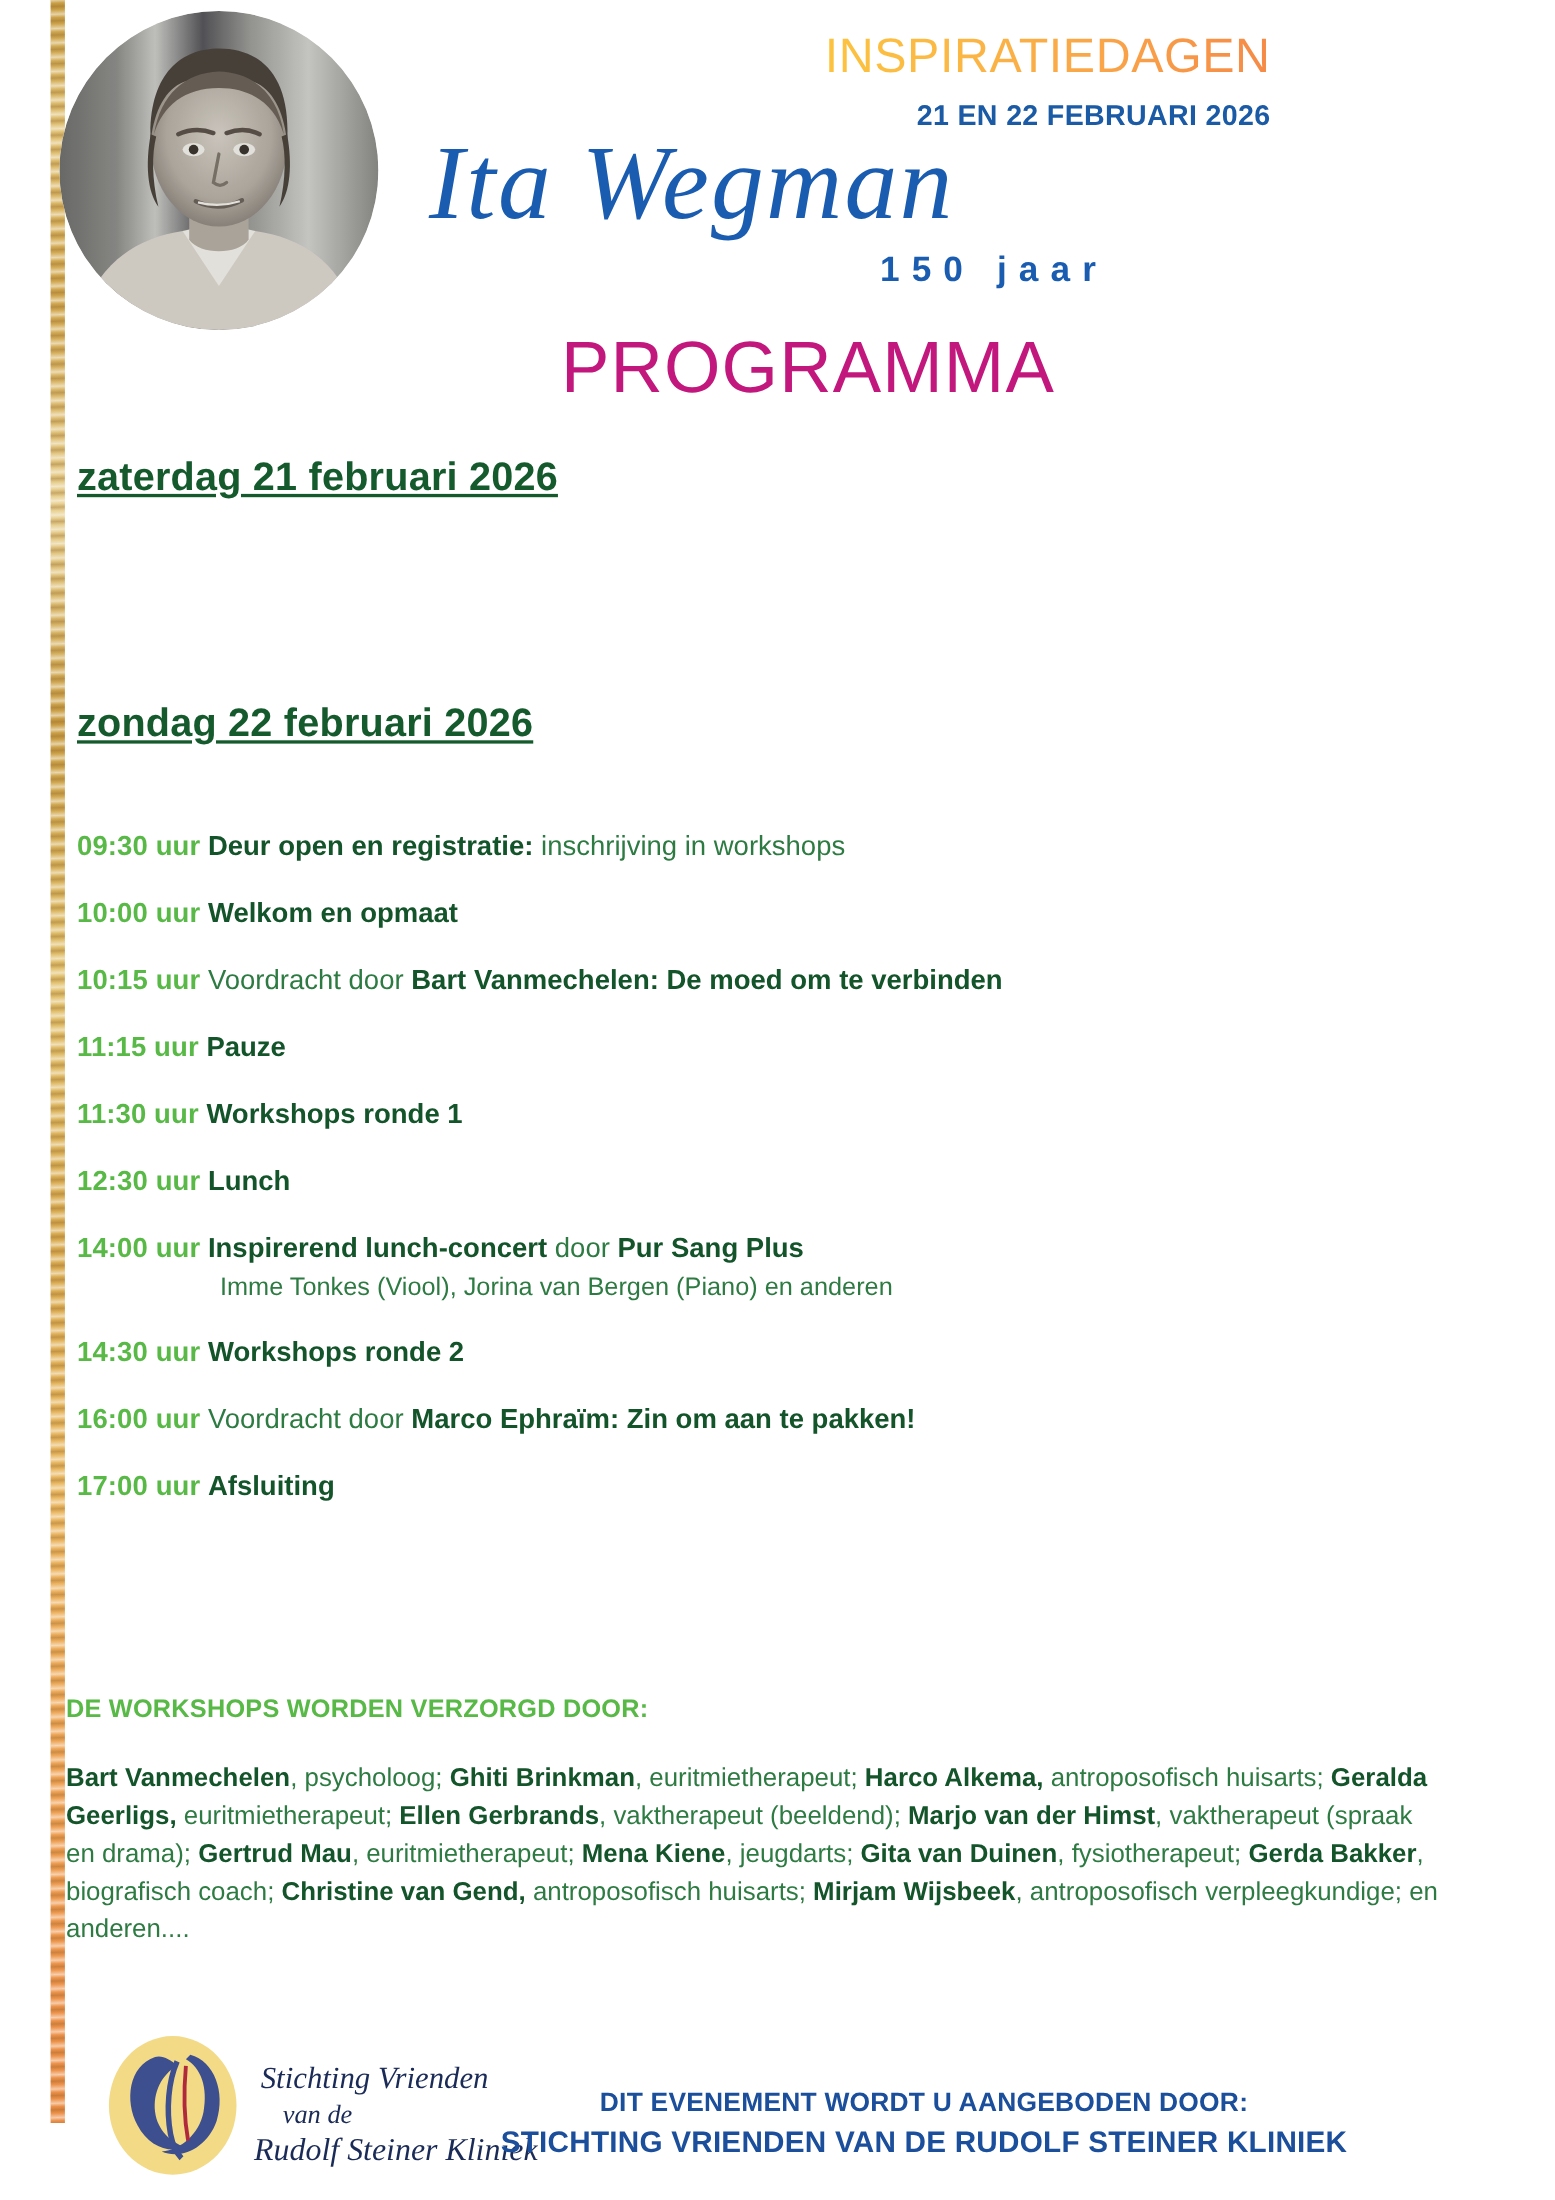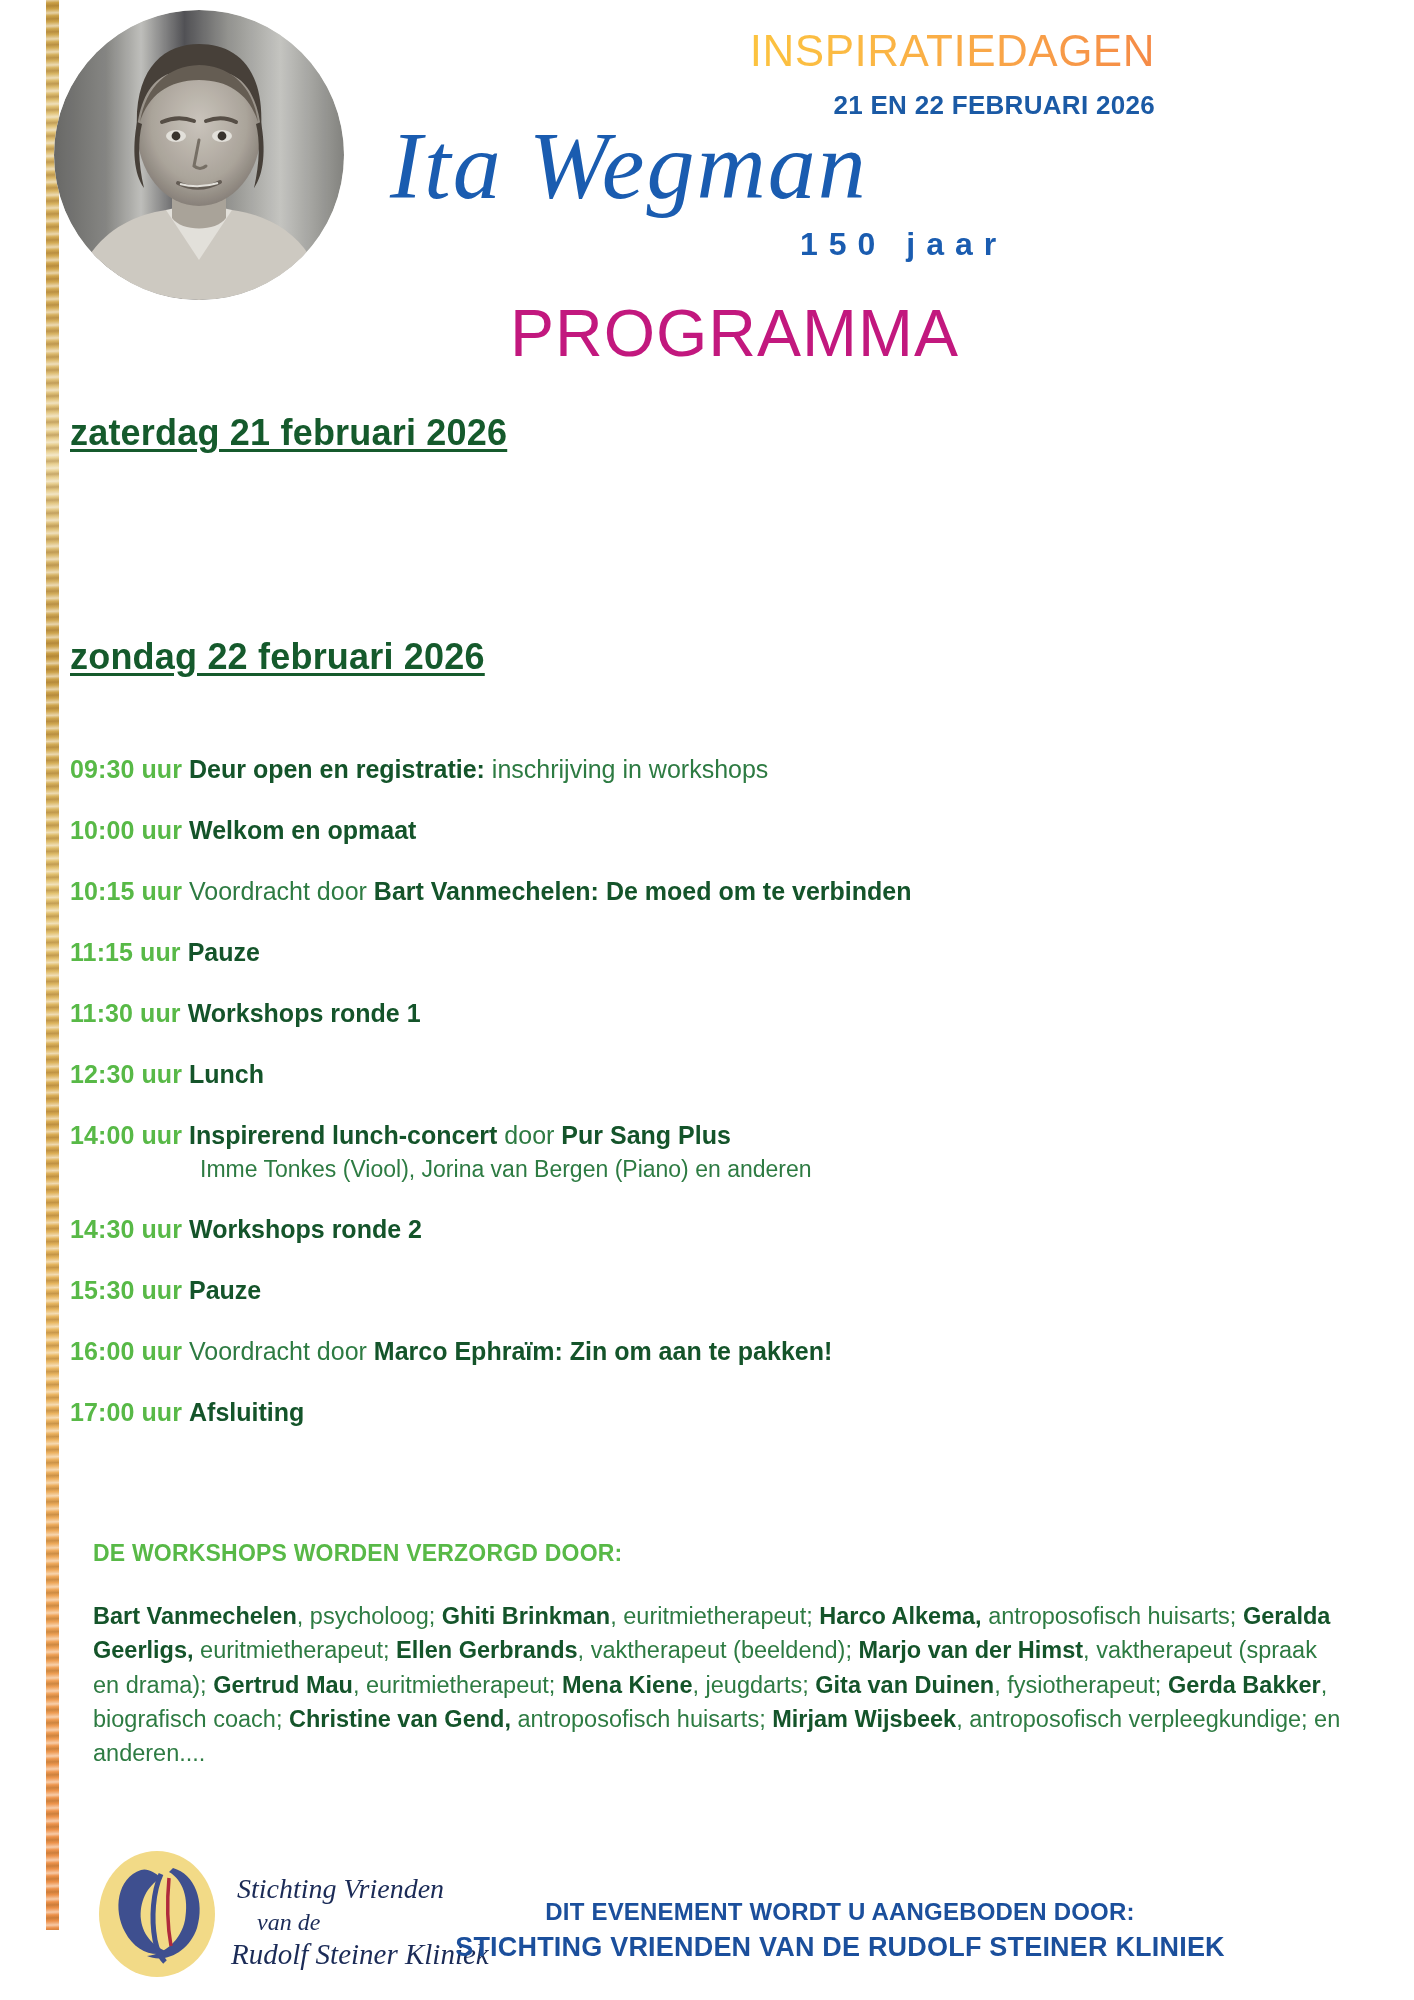--- a/index.html
+++ b/index.html
@@ -157,21 +157,21 @@
   .sub-line {
     display: block;
     margin-left: 130px;
     margin-top: 4px;
     font-size: 23px;
     color: #2d7b42;
     font-weight: 400;
   }
 
   
-  .workshops { position: absolute; left: 0; top: 1540px; width: 1414px; padding-left: 33px; }
+  .workshops { position: absolute; left: 0; top: 1540px; width: 1414px; }
   .workshops-title {
     margin-left: 60px;
     font-size: 23px;
     font-weight: 700;
     color: #58b947;
     letter-spacing: 0.2px;
   }
   .workshops-body {
     margin-left: 60px;
     margin-top: 32px;
@@ -277,21 +277,20 @@
     <div class="day-heading">zondag 22 februari 2026</div>
     <div class="items sun-items" id="sun-items">
         <div class="item"><span class="time">09:30 uur</span> <span class="strong">Deur open en registratie:</span><span class="plain"> inschrijving in workshops</span></div>
         <div class="item"><span class="time">10:00 uur</span> <span class="strong">Welkom en opmaat</span></div>
         <div class="item"><span class="time">10:15 uur</span> <span class="plain">Voordracht door </span><span class="strong">Bart Vanmechelen: De moed om te verbinden</span></div>
         <div class="item"><span class="time">11:15 uur</span> <span class="strong">Pauze</span></div>
         <div class="item"><span class="time">11:30 uur</span> <span class="strong">Workshops ronde 1</span></div>
         <div class="item"><span class="time">12:30 uur</span> <span class="strong">Lunch</span></div>
         <div class="item"><span class="time">14:00 uur</span> <span class="strong">Inspirerend lunch-concert</span><span class="plain"> door </span><span class="strong">Pur Sang Plus</span><span class="sub-line">Imme Tonkes (Viool), Jorina van Bergen (Piano) en anderen</span></div>
         <div class="item"><span class="time">14:30 uur</span> <span class="strong">Workshops ronde 2</span></div>
-        <div class="item"><span class="time">15:30 uur</span> <span class="strong">Pauze</span></div>
         <div class="item"><span class="time">16:00 uur</span> <span class="plain">Voordracht door </span><span class="strong">Marco Ephraïm: Zin om aan te pakken!</span></div>
         <div class="item"><span class="time">17:00 uur</span> <span class="strong">Afsluiting</span></div>
       </div>
   </div>
 </div>
 
 <div class="workshops">
   <div class="workshops-title">DE WORKSHOPS WORDEN VERZORGD DOOR:</div>
   <div class="workshops-body" id="wk-body"><b>Bart Vanmechelen</b><span>, psycholoog; </span><b>Ghiti Brinkman</b><span>, euritmietherapeut; </span><b>Harco Alkema,</b><span> antroposofisch huisarts; </span><b>Geralda Geerligs,</b><span> euritmietherapeut; </span><b>Ellen Gerbrands</b><span>, vaktherapeut (beeldend); </span><b>Marjo van der Himst</b><span>, vaktherapeut (spraak en drama); </span><b>Gertrud Mau</b><span>, euritmietherapeut; </span><b>Mena Kiene</b><span>, jeugdarts; </span><b>Gita van Duinen</b><span>, fysiotherapeut; </span><b>Gerda Bakker</b><span>, biografisch coach; </span><b>Christine van Gend,</b><span> antroposofisch huisarts; </span><b>Mirjam Wijsbeek</b><span>, antroposofisch verpleegkundige; en anderen....</span></div>
 </div>

